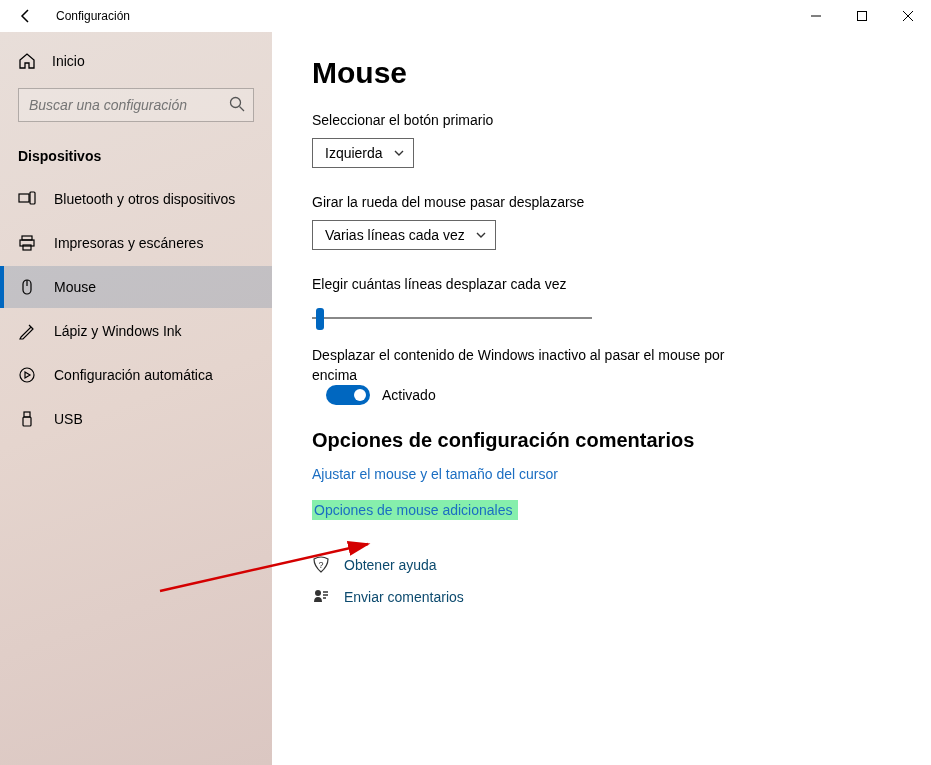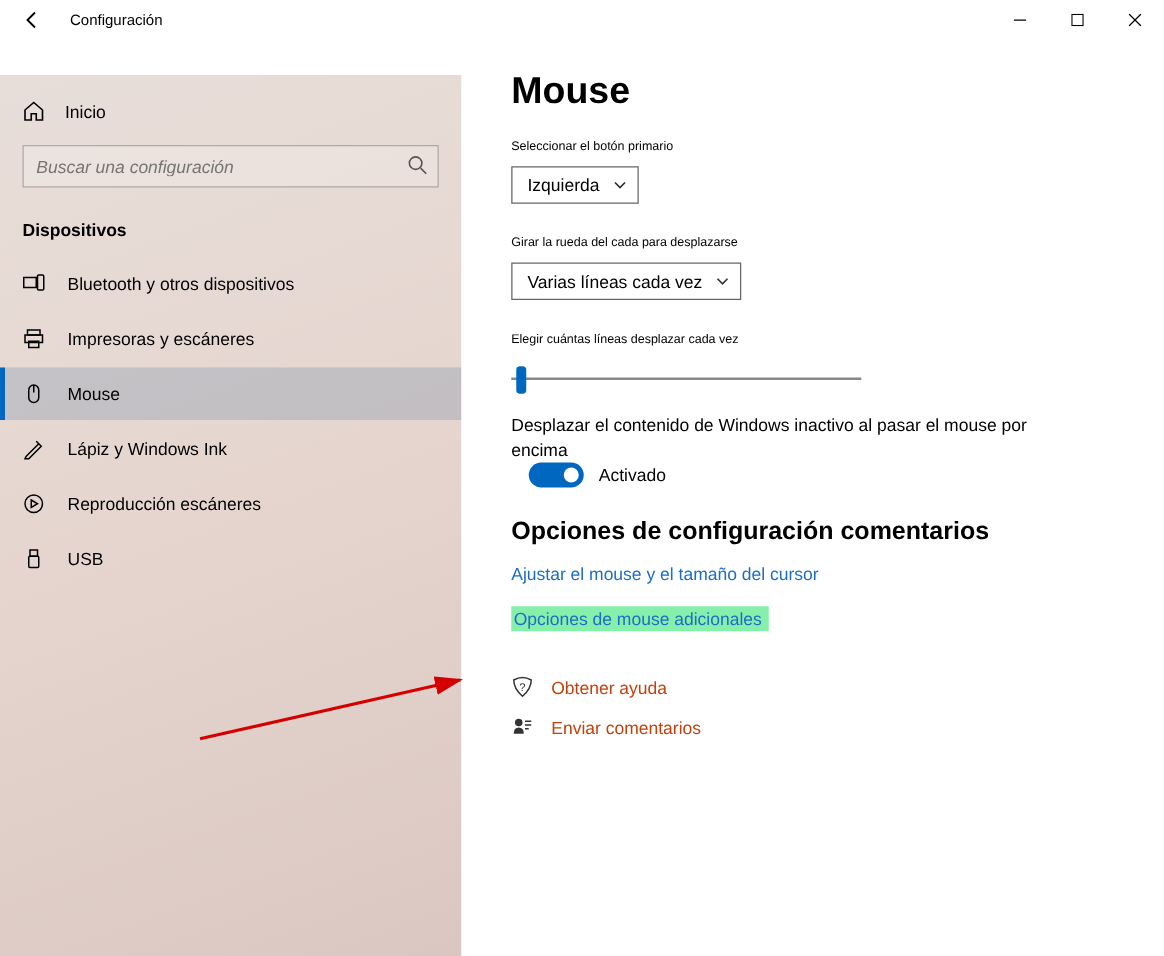--- a/index.html
+++ b/index.html
@@ -4,51 +4,51 @@
 <style>
   * { box-sizing: border-box; margin: 0; padding: 0; font-family: "Segoe UI", sans-serif; }
   body { width: 931px; height: 765px; background: #fff; display: flex; flex-direction: column; overflow: hidden; position: relative; }
   .titlebar { height: 32px; display: flex; align-items: center; justify-content: space-between; padding-left: 16px; }
   .titlebar-left { display: flex; align-items: center; gap: 20px; }
   .back-btn { width: 20px; height: 20px; display: flex; align-items: center; justify-content: center; cursor: pointer; }
   .app-title { font-size: 12px; color: #000; }
   .win-controls { display: flex; height: 32px; }
   .win-btn { width: 46px; height: 32px; display: flex; align-items: center; justify-content: center; cursor: pointer; }
   .content { flex: 1; display: flex; }
-  .sidebar { width: 369px; background: linear-gradient(160deg, #e8ded9 0%, #e5d5ce 50%, #dbc7c2 100%); padding: 12px 0 0 0; display: flex; flex-direction: column; gap: 2px; margin-top: 28px; }
+  .sidebar { width: 272px; background: linear-gradient(160deg, #e8ded9 0%, #e5d5ce 50%, #dbc7c2 100%); padding: 12px 0 0 0; display: flex; flex-direction: column; gap: 2px; }
   .home-row { display: flex; align-items: center; gap: 16px; padding: 8px 18px; margin-bottom: 8px; cursor: pointer; }
   .home-row .icon { width: 18px; height: 18px; }
   .home-row span.label { font-size: 14px; }
   .search-wrap { margin: 0 18px 16px 18px; position: relative; }
   .search-input { width: 100%; height: 34px; background: rgba(255,255,255,0.2); border: 1px solid rgba(0,0,0,0.25); padding: 0 34px 0 10px; font-size: 14px; font-style: italic; color: #555; outline: none; }
   .search-icon { position: absolute; right: 9px; top: 8px; width: 16px; height: 16px; }
   .section-label { font-size: 14px; font-weight: 600; padding: 8px 18px 12px 18px; }
   .nav-item { display: flex; align-items: center; gap: 18px; padding: 12px 18px; cursor: pointer; font-size: 14px; position: relative; }
   .nav-item.active { background: rgba(37,90,136,0.18); }
   .nav-item.active::before { content:""; position:absolute; left:0; top:0; bottom:0; width:4px; background:#0067c0; }
   .nav-item .icon { width: 18px; height: 18px; flex-shrink: 0; }
   .main { flex: 1; padding: 24px 40px 20px 40px; overflow-y: auto; }
   .page-title { font-size: 30px; font-weight: 600; margin-bottom: 22px; }
-  .setting-label { font-size: 10px; margin-bottom: 10px; }
+  .setting-label { font-size: 14px; margin-bottom: 10px; }
   .dropdown { display: inline-flex; align-items: center; border: 1.5px solid #666; padding: 6px 8px 6px 12px; font-size: 14px; gap: 10px; cursor: pointer; margin-bottom: 26px; }
   .dropdown .chev { width: 12px; height: 12px; }
   .slider-wrap { width: 280px; margin: 16px 0 18px 0; position: relative; height: 20px; }
   .slider-track { position: absolute; top: 9px; left: 0; right: 0; height: 2px; background: #888; }
   .slider-thumb { position: absolute; top: 0; left: 4px; width: 8px; height: 22px; background: #0067c0; border-radius: 3px; }
   .desc-text { font-size: 14px; max-width: 460px; line-height: 1.4; }
   .toggle-row { display: flex; align-items: center; gap: 12px; margin-bottom: 24px; padding-left: 14px; }
   .toggle { width: 44px; height: 20px; border-radius: 10px; background: #0067c0; position: relative; cursor: pointer; }
   .toggle-knob { width: 12px; height: 12px; background: #fff; border-radius: 50%; position: absolute; top: 4px; right: 4px; }
   .toggle-label { font-size: 14px; }
   .subheading { font-size: 20px; font-weight: 600; margin-bottom: 14px; }
   .link { color: #1b6ec2; font-size: 14px; cursor: pointer; display: block; margin-bottom: 18px; }
   .link.highlighted { background: #86efac; display: inline-block; padding: 2px 6px 2px 2px; margin-bottom: 36px;}
   .help-row { display: flex; align-items: center; gap: 14px; margin-bottom: 14px; }
   .help-row .hicon { width: 18px; height: 18px; flex-shrink:0; }
-  .help-row .hlink { color: #c2410c; font-size: 14px; cursor: pointer; }
+  .help-row .hlink { color: #0c4a6e; font-size: 14px; cursor: pointer; }
   svg { display:block; }
   .arrow-annot { position: absolute; left: 150px; top: 536px; width: 228px; height: 60px; pointer-events: none; }
 </style>
 </head>
 <body>
 
 <div class="titlebar">
   <div class="titlebar-left">
     <div class="back-btn">
       <svg viewBox="0 0 16 16" width="16" height="16">
@@ -138,21 +138,21 @@
       <span>Lápiz y Windows Ink</span>
     </div>
 
     <div class="nav-item">
       <span class="icon">
         <svg viewBox="0 0 18 18" width="18" height="18">
             <circle cx="9" cy="9" r="7" fill="none" stroke="#000" stroke-width="1.2"></circle>
             <path d="M7 6 L12 9 L7 12 Z" fill="none" stroke="#000" stroke-width="1.2"></path>
           </svg>
       </span>
-      <span>Reproducción escáneres</span>
+      <span>Configuración automática</span>
     </div>
 
     <div class="nav-item">
       <span class="icon">
         <svg viewBox="0 0 18 18" width="18" height="18">
             <rect x="6" y="2" width="6" height="5" fill="none" stroke="#000" stroke-width="1.2"></rect>
             <rect x="5" y="7" width="8" height="9" rx="1" fill="none" stroke="#000" stroke-width="1.2"></rect>
           </svg>
       </span>
       <span>USB</span>
@@ -165,21 +165,21 @@
     <div class="setting-label">Seleccionar el botón primario</div>
     <div class="dropdown">
       <span>Izquierda</span>
       <span class="chev">
         <svg viewBox="0 0 12 12" width="12" height="12">
             <path d="M2 4 L6 8 L10 4" fill="none" stroke="#333" stroke-width="1.4"></path>
           </svg>
       </span>
     </div>
 
-    <div class="setting-label">Girar la rueda del cada para desplazarse</div>
+    <div class="setting-label">Girar la rueda del mouse pasar desplazarse</div>
     <div class="dropdown">
       <span>Varias líneas cada vez</span>
       <span class="chev">
         <svg viewBox="0 0 12 12" width="12" height="12">
             <path d="M2 4 L6 8 L10 4" fill="none" stroke="#333" stroke-width="1.4"></path>
           </svg>
       </span>
     </div>
 
     <div class="setting-label">Elegir cuántas líneas desplazar cada vez</div>

